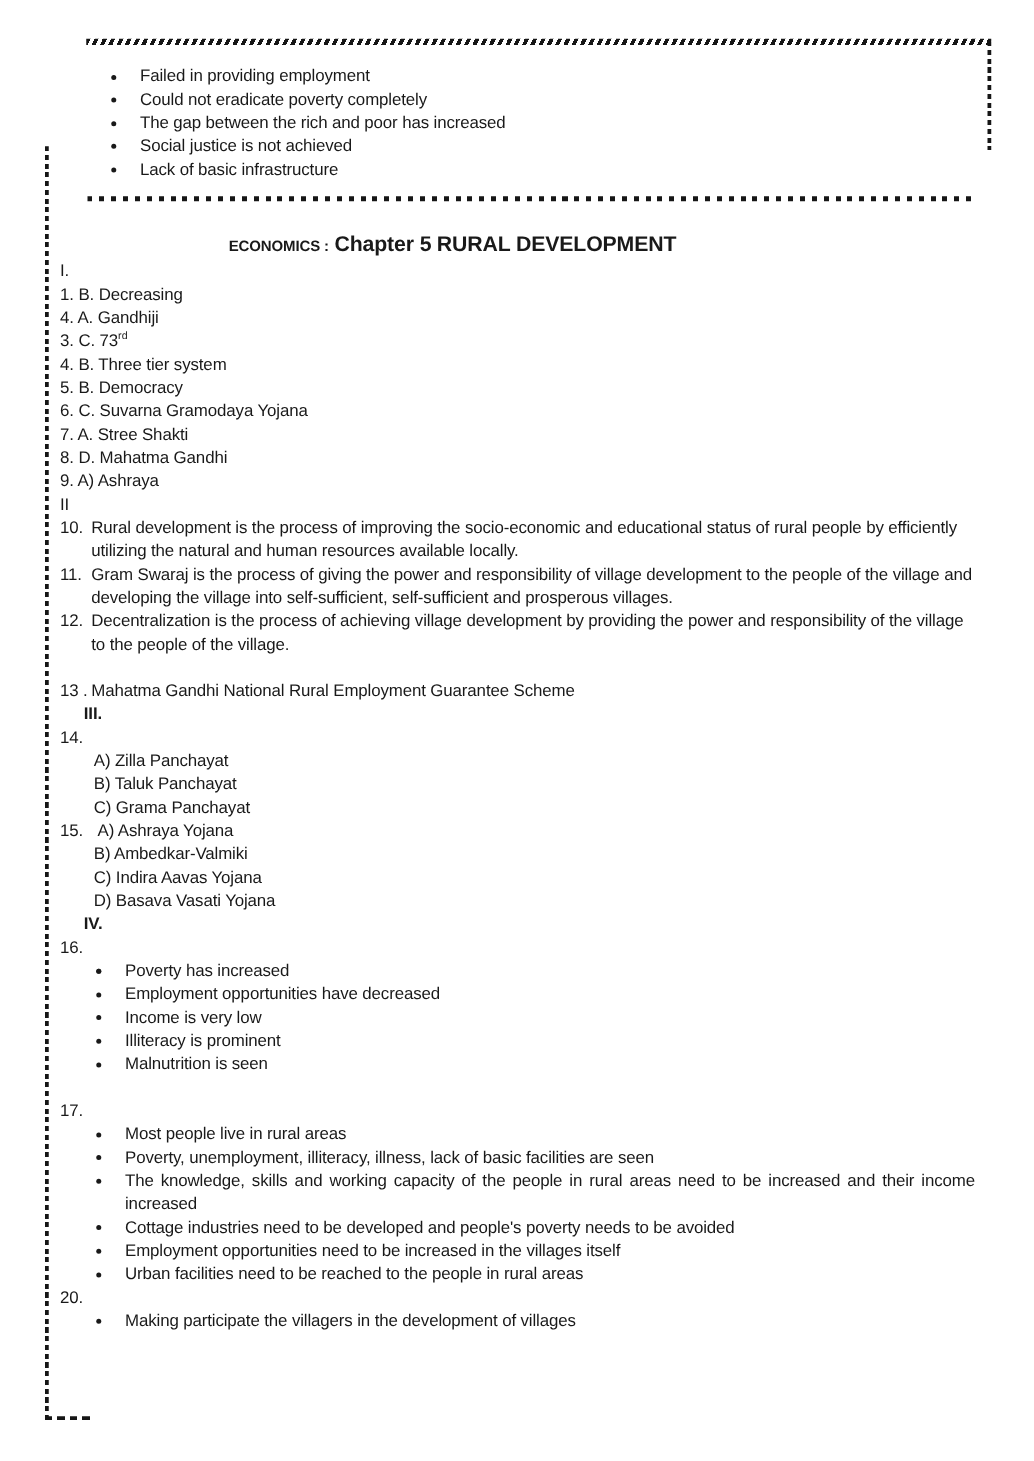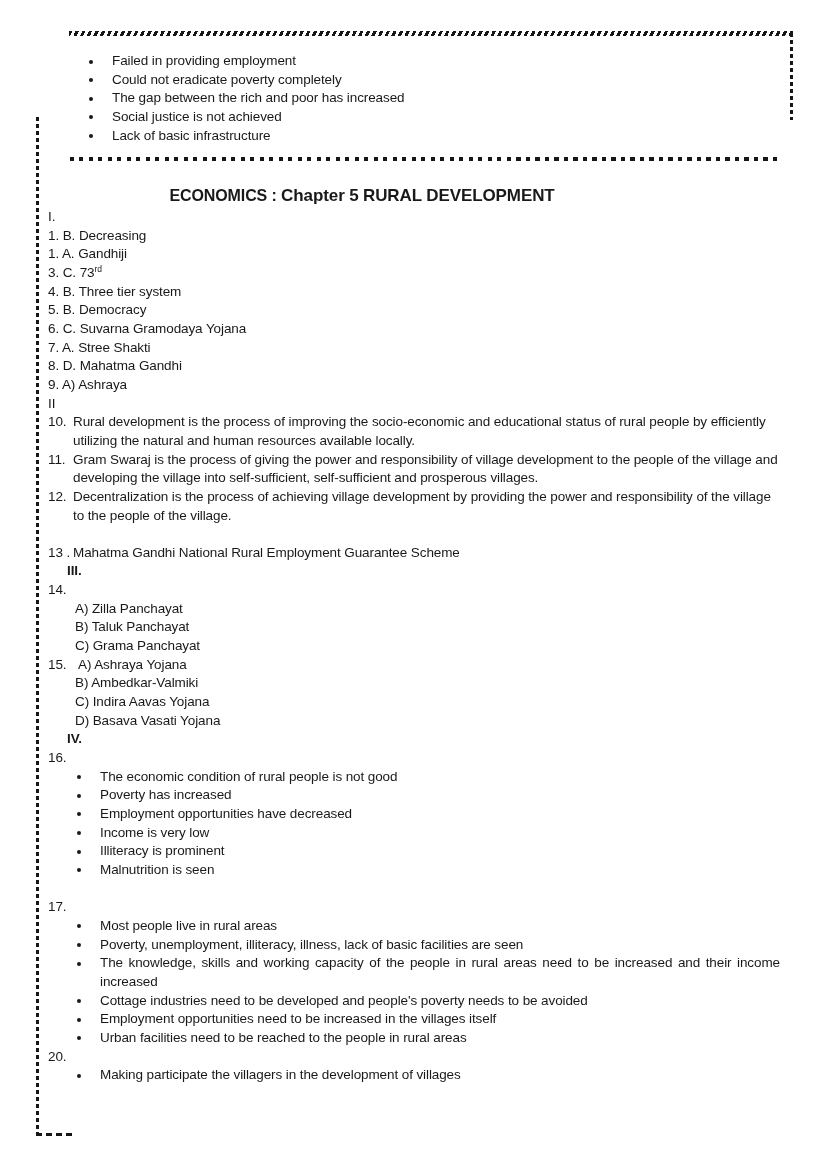--- a/index.html
+++ b/index.html
@@ -43,21 +43,21 @@
     position:absolute;left:60px;top:52px;width:732px;
     font-size:13.5px;line-height:18.65px;
   }
 
   
   .heading{
     position:absolute;left:48px;top:186px;width:732px;
     text-align:center;transform:translateX(-52px);
     font-weight:bold;white-space:nowrap;
   }
-  .heading .subject{font-size:16px;}
+  .heading .subject{font-size:12px;}
   .heading .chapter{font-size:17px;}
   .heading .title{font-size:17px;}
 
   
   .answers{
     position:absolute;left:48px;top:208px;width:732px;
     font-size:13.5px;line-height:18.65px;
   }
   .line{white-space:nowrap;}
   .roman-bold{font-weight:bold;padding-left:19px;}
@@ -101,21 +101,21 @@
   <div class="heading">
     <span class="subject">ECONOMICS :</span>
     <span class="chapter">Chapter 5</span>
     <span class="title">RURAL DEVELOPMENT</span>
   </div>
 
   <div class="answers">
 
     <div class="line">I.</div>
     <div class="line">1. B. Decreasing</div>
-    <div class="line">1. A. Gandhiji</div>
+    <div class="line">4. A. Gandhiji</div>
     <div class="line"><span>3. C. 73</span><sup class="ord">rd</sup></div>
     <div class="line">4. B. Three tier system</div>
     <div class="line">5. B. Democracy</div>
     <div class="line">6. C. Suvarna Gramodaya Yojana</div>
     <div class="line">7. A. Stree Shakti</div>
     <div class="line">8. D. Mahatma Gandhi</div>
     <div class="line">9. A) Ashraya</div>
 
     <div class="line">II</div>
     <div class="hang">
@@ -147,21 +147,21 @@
       <span>A) Ashraya Yojana</span>
     </div>
     <div class="opt">B) Ambedkar-Valmiki</div>
     <div class="opt">C) Indira Aavas Yojana</div>
     <div class="opt">D) Basava Vasati Yojana</div>
 
     <div class="line roman-bold">IV.</div>
 
     <div class="line">16.</div>
     <ul class="blist">
-      <li><span class="dot"></span><span>The economic condition of rural people is not good</span></li>
+      <li><span class="dot"></span></li>
       <li><span class="dot"></span><span>Poverty has increased</span></li>
       <li><span class="dot"></span><span>Employment opportunities have decreased</span></li>
       <li><span class="dot"></span><span>Income is very low</span></li>
       <li><span class="dot"></span><span>Illiteracy is prominent</span></li>
       <li><span class="dot"></span><span>Malnutrition is seen</span></li>
     </ul>
 
     <div class="line gap">17.</div>
     <ul class="blist">
       <li><span class="dot"></span><span>Most people live in rural areas</span></li>

